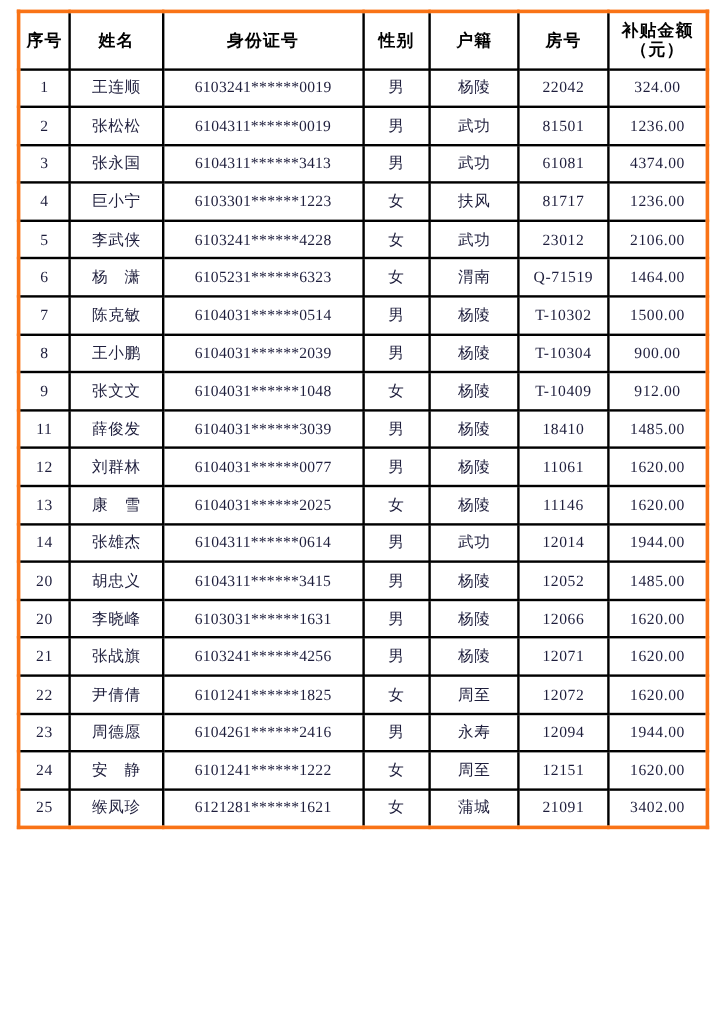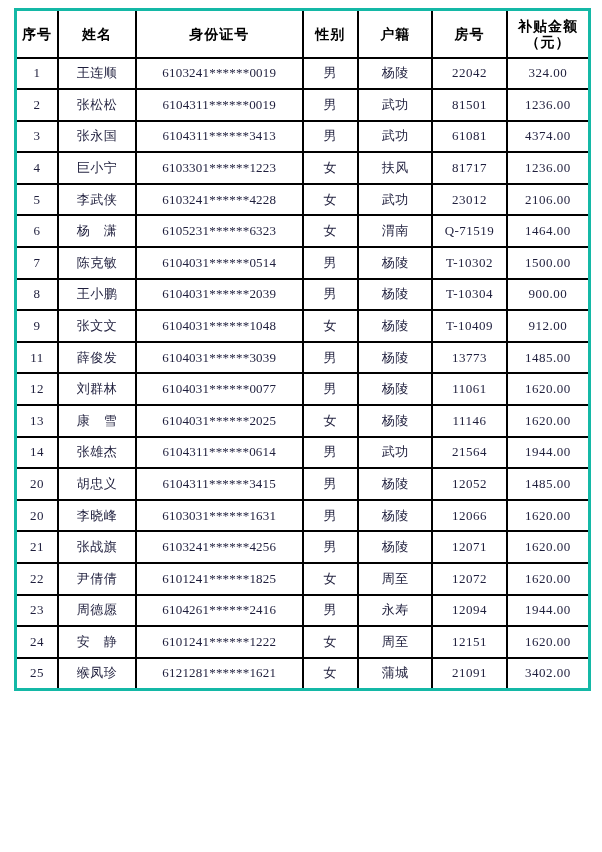--- a/index.html
+++ b/index.html
@@ -11,21 +11,21 @@
   }
   .sheet {
     position: absolute;
     left: 14px; top: 8px;
     width: 577px;
   }
   table {
     width: 100%;
     border-collapse: collapse;
     table-layout: fixed;
-    border: 3px solid #14b8a6;
+    border: 3px solid #f97316;
   }
   th, td {
     border: 2px solid #000000;
     text-align: center;
     vertical-align: middle;
     overflow: hidden;
   }
   thead th {
     height: 48px;
     font-family: "DejaVu Sans", sans-serif;
@@ -158,21 +158,21 @@
           <td>杨陵</td>
           <td>T-10409</td>
           <td>912.00</td>
         </tr>
         <tr>
           <td>11</td>
           <td>薛俊发</td>
           <td class="col-id">6104031******3039</td>
           <td>男</td>
           <td>杨陵</td>
-          <td>13773</td>
+          <td>18410</td>
           <td>1485.00</td>
         </tr>
         <tr>
           <td>12</td>
           <td>刘群林</td>
           <td class="col-id">6104031******0077</td>
           <td>男</td>
           <td>杨陵</td>
           <td>11061</td>
           <td>1620.00</td>
@@ -185,21 +185,21 @@
           <td>杨陵</td>
           <td>11146</td>
           <td>1620.00</td>
         </tr>
         <tr>
           <td>14</td>
           <td>张雄杰</td>
           <td class="col-id">6104311******0614</td>
           <td>男</td>
           <td>武功</td>
-          <td>21564</td>
+          <td>12014</td>
           <td>1944.00</td>
         </tr>
         <tr>
           <td>20</td>
           <td>胡忠义</td>
           <td class="col-id">6104311******3415</td>
           <td>男</td>
           <td>杨陵</td>
           <td>12052</td>
           <td>1485.00</td>

